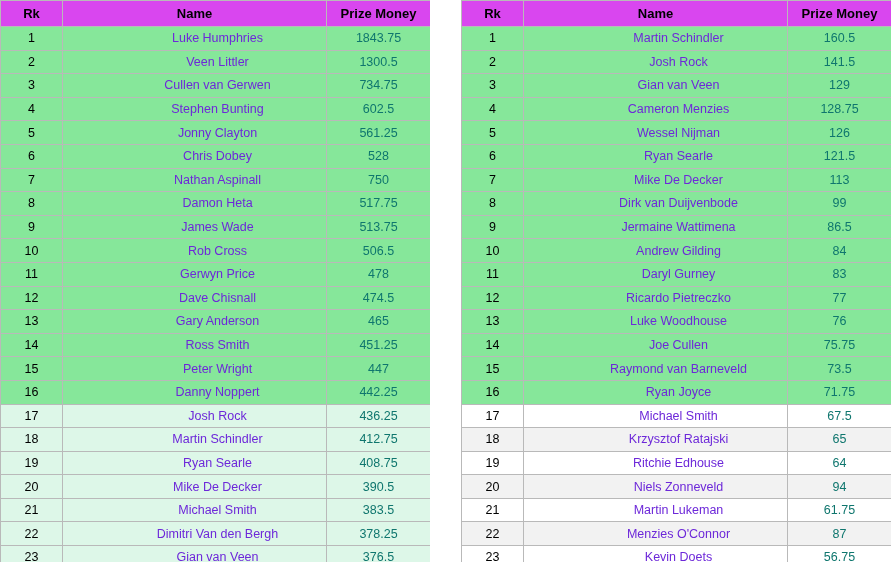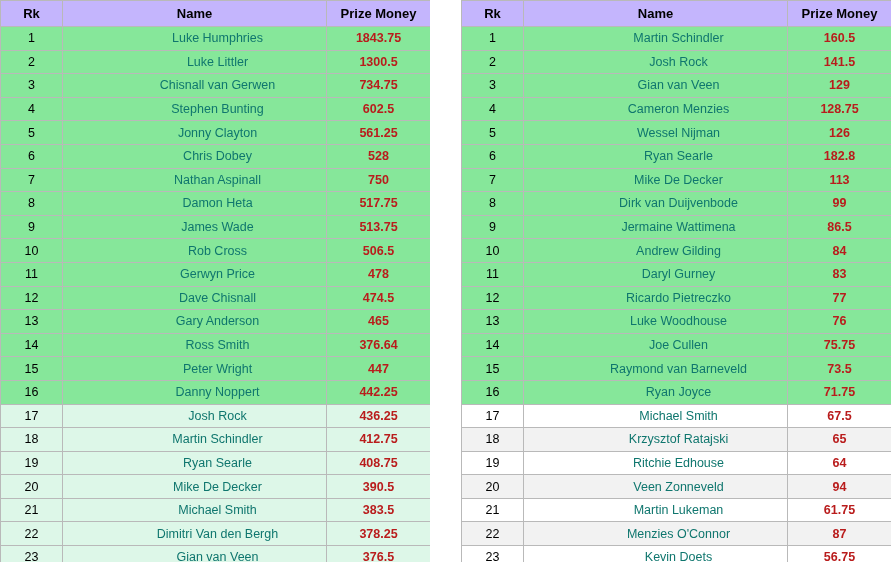--- a/index.html
+++ b/index.html
@@ -43,40 +43,40 @@
     border: 1px solid #b9b9b9;
     font-size: 12.5px;
     height: 22.6px;
     padding: 0 2px;
     text-align: center;
     vertical-align: middle;
     overflow: hidden;
     white-space: nowrap;
   }
   thead th {
-    background: #c4b5fd;
+    background: #d946ef;
     font-weight: bold;
     color: #000000;
     font-size: 13px;
     height: 25px;
   }
   td.rk {
     width: 62px;
     font-weight: normal;
     color: #000000;
   }
   td.name {
     font-weight: normal;
-    color: #0f766e;
+    color: #6d28d9;
     padding-left: 48px;
   }
   td.prize {
     width: 104px;
-    font-weight: bold;
-    color: #b91c1c;
+    font-weight: normal;
+    color: #0f766e;
   }
   col.c-rk { width: 62px; }
   col.c-name { width: 264px; }
   col.c-prize { width: 104px; }
 
   tr.hl-strong td { background: #86e79a; }
   tr.hl-light td  { background: #ddf7e8; }
   tr.hl-none-a td { background: #ffffff; }
   tr.hl-none-b td { background: #f2f2f2; }
 </style>
@@ -99,26 +99,26 @@
         </tr>
       </thead>
       <tbody id="left-body">
           <tr class="hl-strong">
             <td class="rk">1</td>
             <td class="name">Luke Humphries</td>
             <td class="prize">1843.75</td>
           </tr>
           <tr class="hl-strong">
             <td class="rk">2</td>
-            <td class="name">Luke Littler</td>
+            <td class="name">Veen Littler</td>
             <td class="prize">1300.5</td>
           </tr>
           <tr class="hl-strong">
             <td class="rk">3</td>
-            <td class="name">Chisnall van Gerwen</td>
+            <td class="name">Cullen van Gerwen</td>
             <td class="prize">734.75</td>
           </tr>
           <tr class="hl-strong">
             <td class="rk">4</td>
             <td class="name">Stephen Bunting</td>
             <td class="prize">602.5</td>
           </tr>
           <tr class="hl-strong">
             <td class="rk">5</td>
             <td class="name">Jonny Clayton</td>
@@ -160,21 +160,21 @@
             <td class="prize">474.5</td>
           </tr>
           <tr class="hl-strong">
             <td class="rk">13</td>
             <td class="name">Gary Anderson</td>
             <td class="prize">465</td>
           </tr>
           <tr class="hl-strong">
             <td class="rk">14</td>
             <td class="name">Ross Smith</td>
-            <td class="prize">376.64</td>
+            <td class="prize">451.25</td>
           </tr>
           <tr class="hl-strong">
             <td class="rk">15</td>
             <td class="name">Peter Wright</td>
             <td class="prize">447</td>
           </tr>
           <tr class="hl-strong">
             <td class="rk">16</td>
             <td class="name">Danny Noppert</td>
             <td class="prize">442.25</td>
@@ -256,21 +256,21 @@
             <td class="prize">128.75</td>
           </tr>
           <tr class="hl-strong">
             <td class="rk">5</td>
             <td class="name">Wessel Nijman</td>
             <td class="prize">126</td>
           </tr>
           <tr class="hl-strong">
             <td class="rk">6</td>
             <td class="name">Ryan Searle</td>
-            <td class="prize">182.8</td>
+            <td class="prize">121.5</td>
           </tr>
           <tr class="hl-strong">
             <td class="rk">7</td>
             <td class="name">Mike De Decker</td>
             <td class="prize">113</td>
           </tr>
           <tr class="hl-strong">
             <td class="rk">8</td>
             <td class="name">Dirk van Duijvenbode</td>
             <td class="prize">99</td>
@@ -325,21 +325,21 @@
             <td class="name">Krzysztof Ratajski</td>
             <td class="prize">65</td>
           </tr>
           <tr class="hl-none-a">
             <td class="rk">19</td>
             <td class="name">Ritchie Edhouse</td>
             <td class="prize">64</td>
           </tr>
           <tr class="hl-none-b">
             <td class="rk">20</td>
-            <td class="name">Veen Zonneveld</td>
+            <td class="name">Niels Zonneveld</td>
             <td class="prize">94</td>
           </tr>
           <tr class="hl-none-a">
             <td class="rk">21</td>
             <td class="name">Martin Lukeman</td>
             <td class="prize">61.75</td>
           </tr>
           <tr class="hl-none-b">
             <td class="rk">22</td>
             <td class="name">Menzies O'Connor</td>

